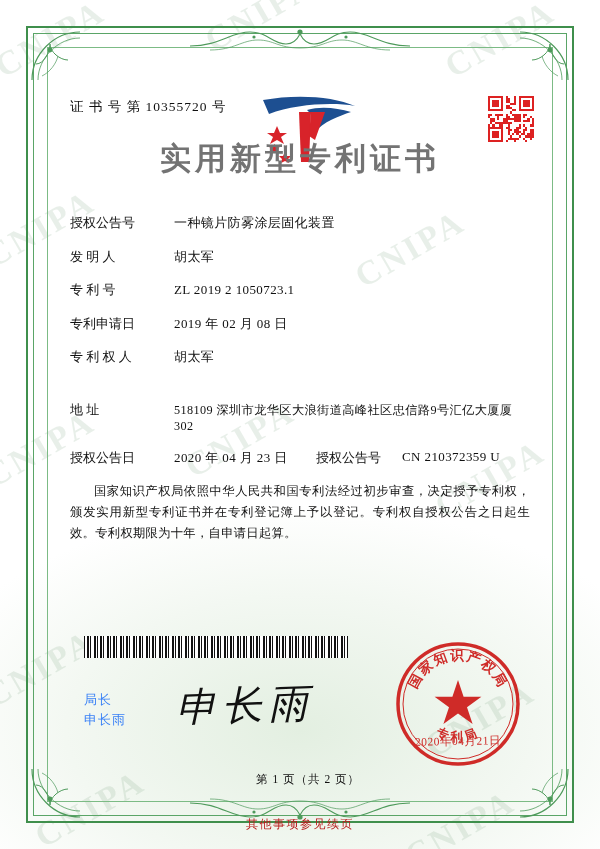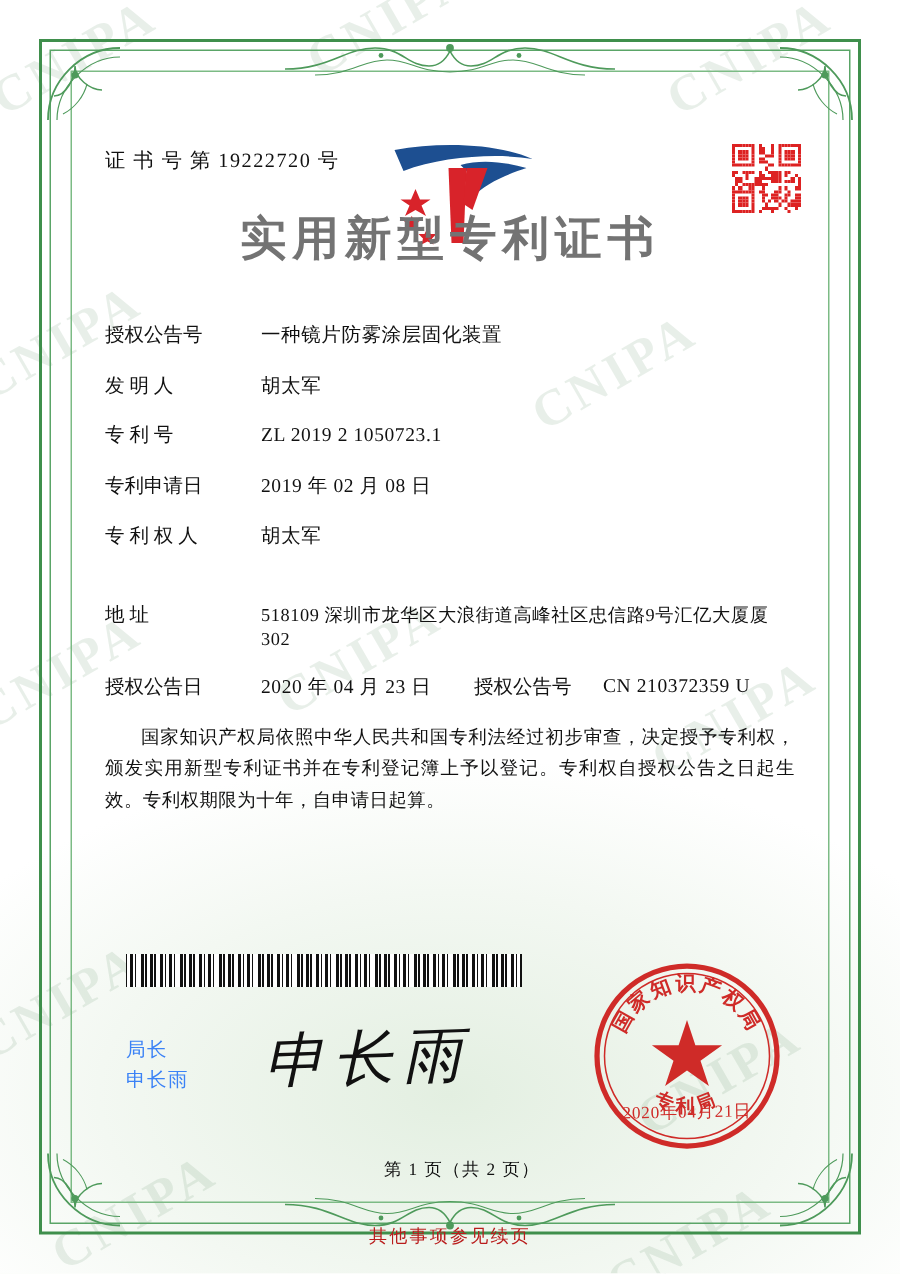--- a/index.html
+++ b/index.html
@@ -780,21 +780,21 @@
         <i class=""></i>
         <i class=""></i>
         <i class="on"></i>
         <i class=""></i>
         <i class=""></i>
         <i class=""></i>
       </div>
   </div>
 
   <div class="content">
-    <div class="cert-no">证 书 号 第 19222720 号</div>
+    <div class="cert-no">证 书 号 第 10355720 号</div>
 
     <div class="title">实用新型专利证书</div>
 
     <div class="fields">
       <div class="field">
         <div class="f-label">授权公告号</div>
         <div class="f-value">一种镜片防雾涂层固化装置</div>
       </div>
       <div class="field">
         <div class="f-label">发 明 人</div>

